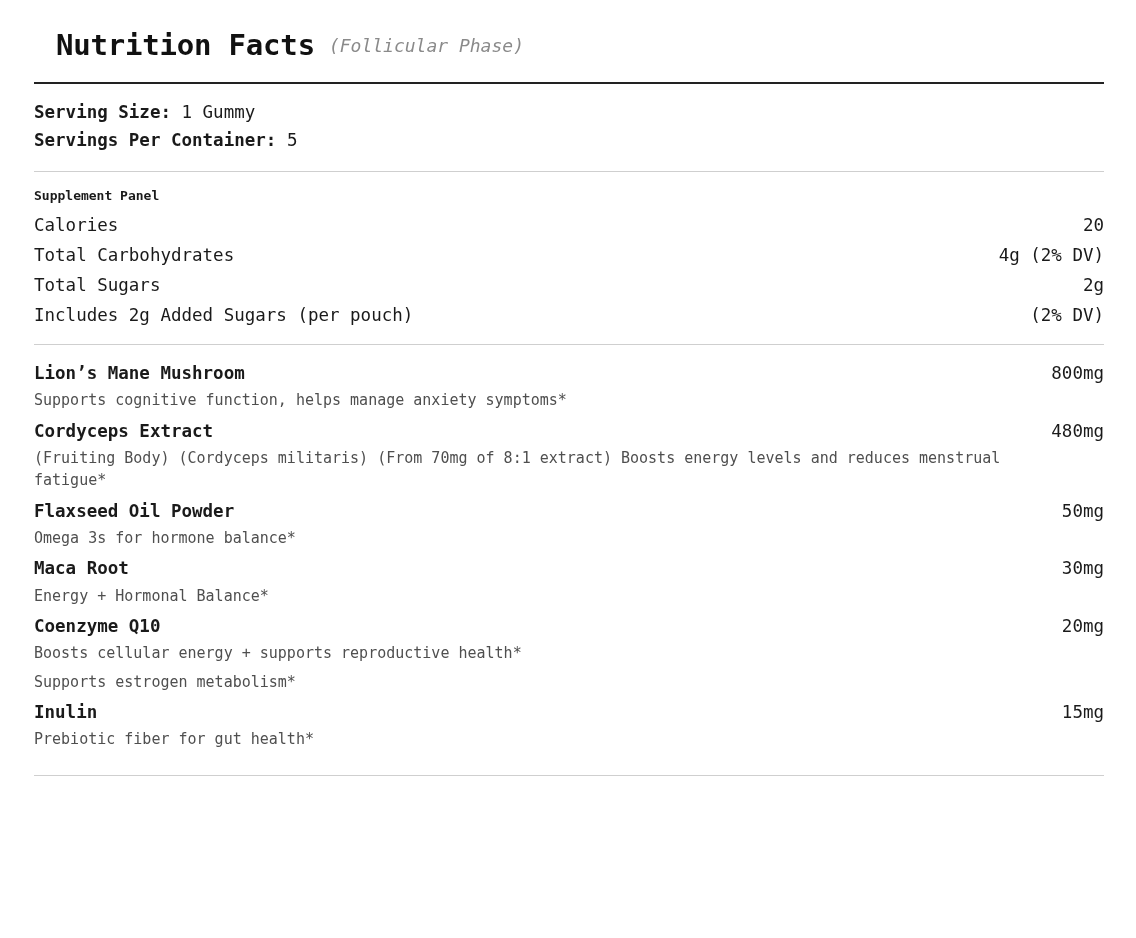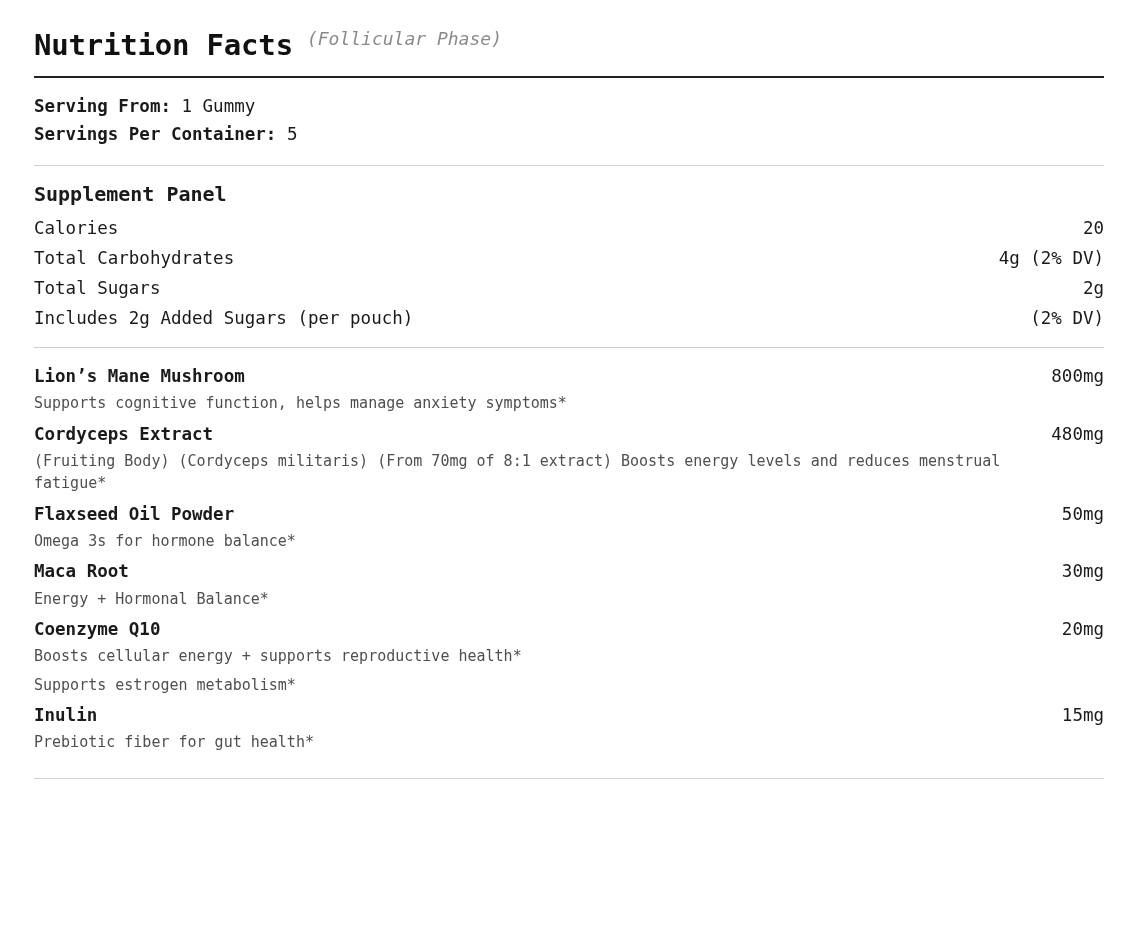--- a/index.html
+++ b/index.html
@@ -15,23 +15,24 @@
     overflow: hidden;
   }
   .panel {
     box-sizing: border-box;
     width: 1136px;
     padding: 28px 32px 0 34px;
   }
   
   .header {
     display: flex;
-    align-items: flex-start;
+    align-items: center;
     gap: 14px;
-    padding-bottom: 14px;
+    padding-bottom: 20px;
+    margin-left: 22px;
   }
   .title {
     font-size: 29px;
     font-weight: bold;
     letter-spacing: -0.2px;
     color: #111;
   }
   .phase {
     font-size: 18px;
     font-style: italic;
@@ -54,21 +55,21 @@
     color: #1a1a1a;
   }
   .serving-line b {
     font-weight: bold;
   }
   
   .supp {
     padding: 16px 0 14px 0;
   }
   .supp-head {
-    font-size: 20px;
+    font-size: 13px;
     font-weight: bold;
     padding-bottom: 7px;
   }
   .row {
     display: flex;
     justify-content: space-between;
     align-items: center;
     font-size: 17.5px;
     line-height: 1.72;
     color: #1a1a1a;
@@ -109,21 +110,21 @@
 
   <div class="header">
     <span class="title">Nutrition Facts</span>
     <span class="phase">(Follicular Phase)</span>
   </div>
 
   <div class="rule-thick"></div>
 
   <div class="serving">
     <div class="serving-line">
-      <b>Serving From:</b>
+      <b>Serving Size:</b>
       <span>1 Gummy</span>
     </div>
     <div class="serving-line">
       <b>Servings Per Container:</b>
       <span>5</span>
     </div>
   </div>
 
   <div class="rule-thin"></div>
 

